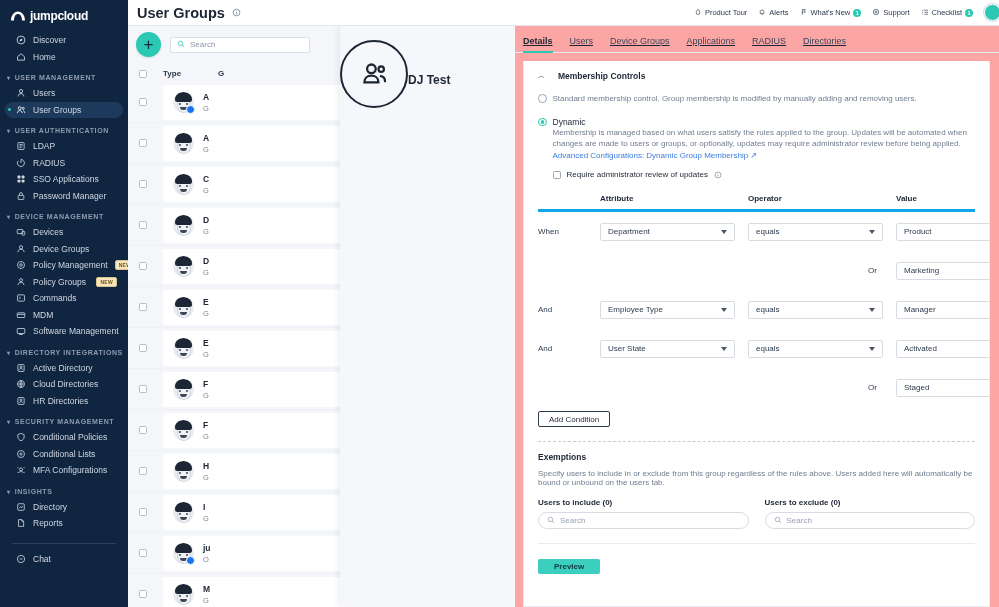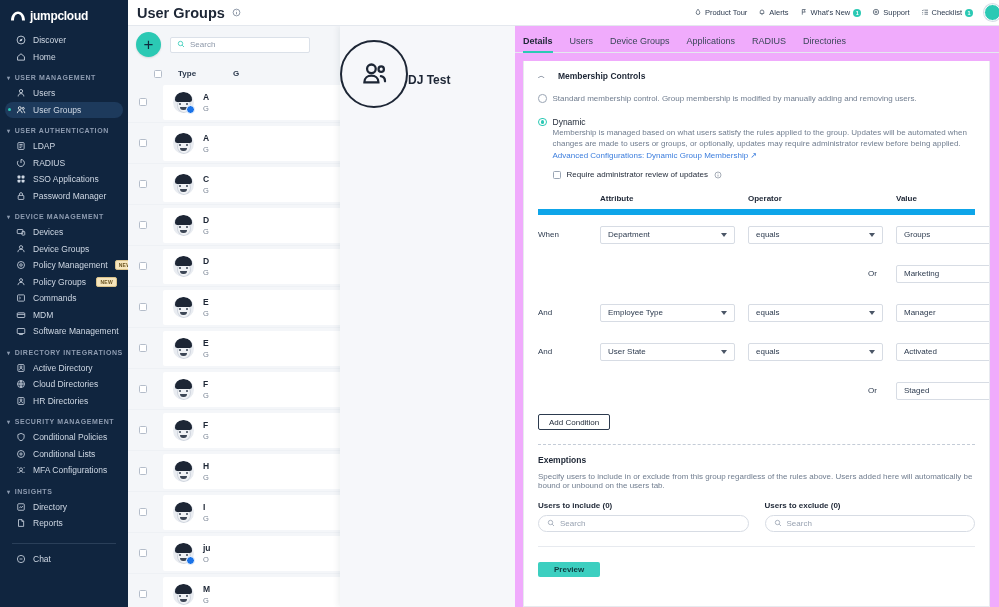--- a/index.html
+++ b/index.html
@@ -91,21 +91,21 @@
     box-shadow: 0 1px 2px rgba(0,0,0,.12);
   }
   .list-search {
     display: flex; align-items: center; gap: 5px;
     height: 16px; width: 140px; background: #ffffff;
     border: 1px solid #dbe1e9; border-radius: 2px; padding: 0 6px;
     font-size: 8px; color: #8c97a8;
   }
   .list-search svg { width: 8px; height: 8px; }
   .list-head {
-    display: flex; align-items: center; gap: 0; padding-left: 26px;
+    display: flex; align-items: center; gap: 0; padding-left: 11px;
     height: 17px; font-size: 8px; font-weight: bold; color: #2c3a4e;
   }
   .cbx { width: 8px; height: 8px; border: 1px solid #b4bdca; border-radius: 1.5px; background: #fff; flex: 0 0 8px; }
   .list-head .col-type { width: 55px; margin-left: 16px; }
   .list-head .col-group { margin-left: 0px; }
   .list-row {
     display: flex; align-items: center; padding-left: 11px;
     height: 41px; border-bottom: 1px solid #eef1f5;
   }
   .row-card {
@@ -135,21 +135,21 @@
   }
   .panel-head { width: 175px; padding-top: 14px; display: flex; align-items: center; }
   .group-circle {
     width: 68px; height: 68px; border-radius: 50%;
     border: 2px solid #1d2635; display: flex; align-items: center; justify-content: center;
   }
   .group-circle svg { width: 33px; height: 33px; }
   .group-name { margin-top: 11px; font-size: 12px; font-weight: bold; color: #1d2635; }
 
   .panel-body {
-    position: absolute; top: 0; left: 175px; right: 0; bottom: 0; background: #f0abfc;
+    position: absolute; top: 0; left: 175px; right: 0; bottom: 0; background: #fca5a5; text-decoration: underline;
   }
   .tabs { display: flex; gap: 17px; padding: 10px 0 0 8px; border-bottom: 1px solid #e5e9ef; }
   .tab { font-size: 9px; color: #3a4658; padding-bottom: 6px; position: relative; white-space: nowrap; }
   .tab.active { font-weight: bold; color: #1d2635; }
   .tab.active::after {
     content: ""; position: absolute; left: 0; right: 0; bottom: -1px; height: 2px; background: #2bc9b4;
   }
 
   .card {
     position: absolute; top: 35px; left: 8px; right: 9px; bottom: 0;
@@ -172,21 +172,21 @@
   .radio-desc { font-size: 8px; color: #707d8f; line-height: 1.45; margin-top: 0; max-width: 575px; }
   .link { color: #3b7ddd; }
   .check-row { display: flex; align-items: center; gap: 6px; margin-top: 9px; }
   .check-box { width: 8px; height: 8px; border: 1px solid #9aa5b4; border-radius: 1.5px; background: #fff; flex: 0 0 8px; }
   .check-label { font-size: 8px; color: #1d2635; }
   .info-i { color: #6b7788; display: inline-flex; }
   .info-i svg { width: 8px; height: 8px; }
 
   
   .rules { margin-top: 15px; }
-  .rules-head { display: flex; font-size: 8px; font-weight: bold; color: #1d2635; padding-bottom: 6px; border-bottom: 6px solid #0ea5e9; }
+  .rules-head { display: flex; font-size: 8px; font-weight: bold; color: #1d2635; padding-bottom: 6px; border-bottom: 3px solid #0ea5e9; }
   .c-when { width: 62px; flex: 0 0 62px; }
   .c-attr { width: 135px; flex: 0 0 135px; }
   .c-op   { width: 135px; flex: 0 0 135px; margin-left: 13px; }
   .c-val  { width: 258px; flex: 0 0 258px; margin-left: 13px; }
   .c-act  { flex: 1; }
   .rule-row { display: flex; align-items: center; height: 39px; }
   .when-label { font-size: 8px; color: #2c3a4e; }
   .or-label { font-size: 8px; color: #2c3a4e; text-align: right; padding-right: 6px; }
 
   .field {
@@ -891,21 +891,21 @@
                   <span class="c-when when-label">When</span>
                   <div class="c-attr field select">
                     <span>Department</span>
                     <span class="caret-d"></span>
                   </div>
                   <div class="c-op field select">
                     <span>equals</span>
                     <span class="caret-d"></span>
                   </div>
                   <div class="c-val field">
-                    <span>Groups</span>
+                    <span>Product</span>
                   </div>
                 </div>
                 <div class="rule-row">
                   <span class="c-when"></span>
                   <span class="c-attr"></span>
                   <span class="c-op or-label">Or</span>
                   <div class="c-val field">
                     <span>Marketing</span>
                   </div>
                 </div>

